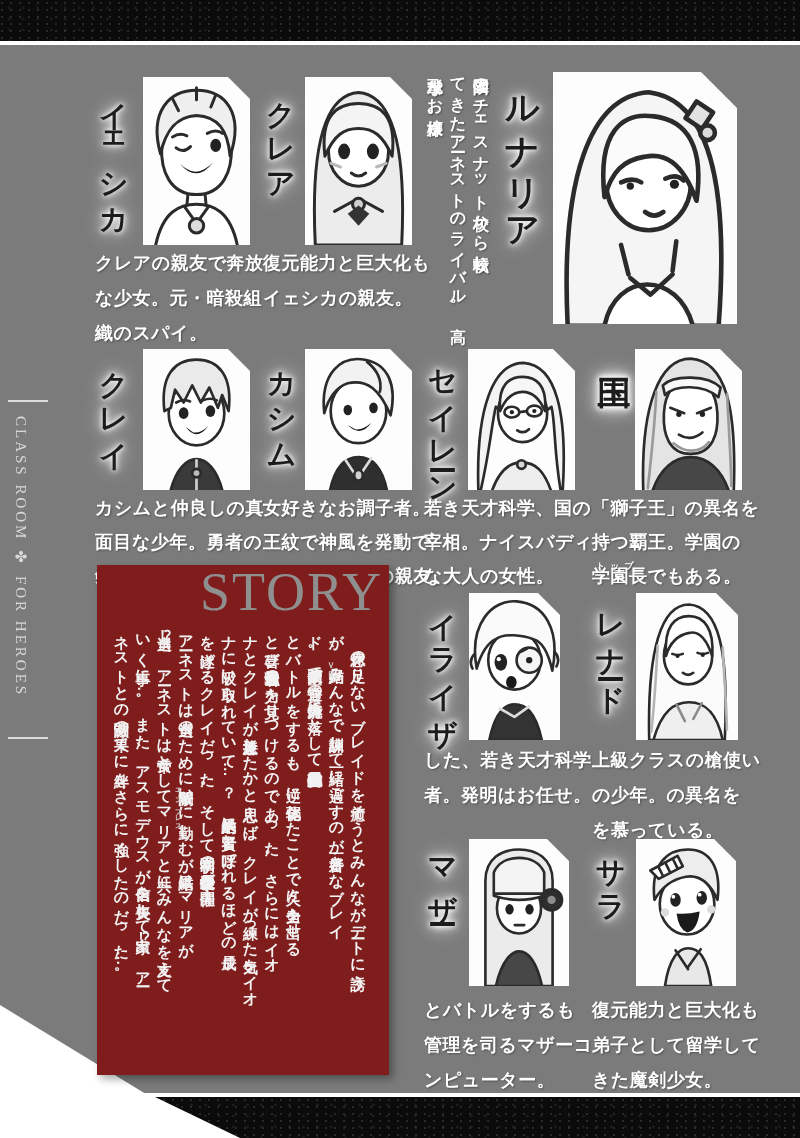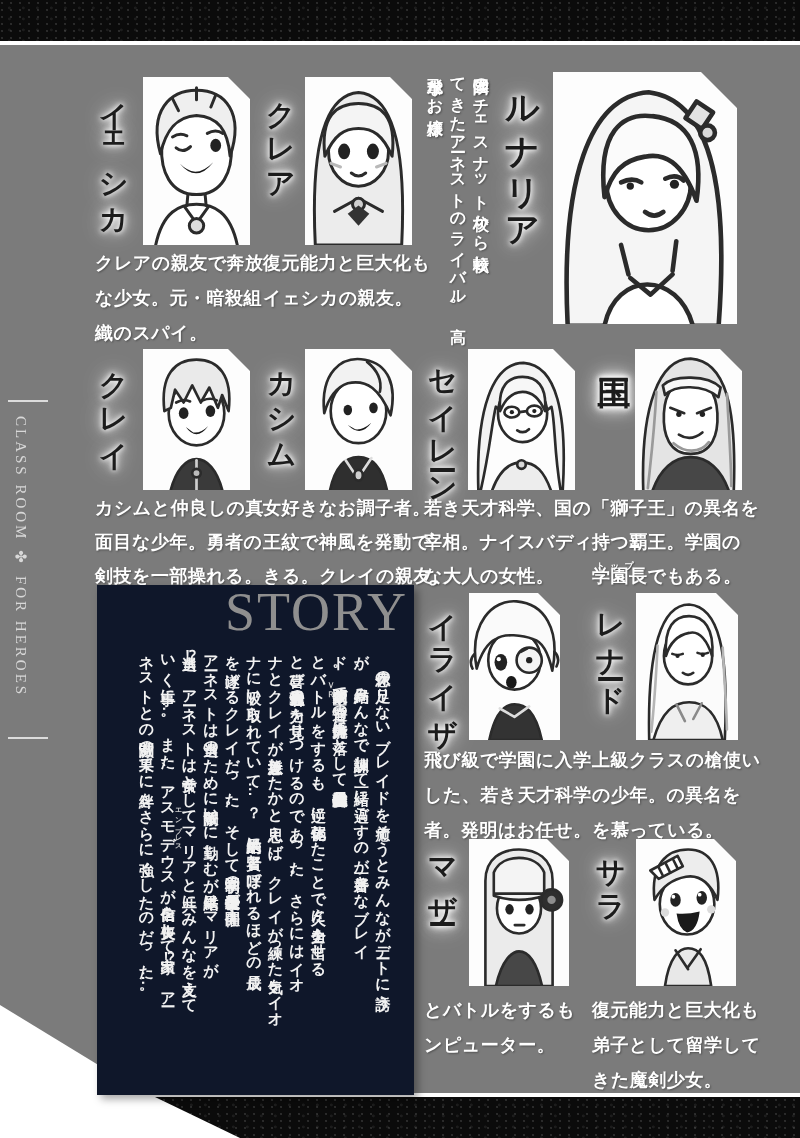--- a/index.html
+++ b/index.html
@@ -47,21 +47,21 @@
   .rubytop{position:absolute;font-size:9px;font-weight:bold;color:#fff;letter-spacing:5px;
         text-shadow:1px 1px 1px rgba(0,0,0,.4);}
 
   
   .vdesc{position:absolute;writing-mode:vertical-rl;text-orientation:mixed;
         color:#fff;font-size:16px;font-weight:bold;line-height:23px;letter-spacing:1px;
         text-shadow:1px 1px 2px rgba(0,0,0,.35);}
   .vdesc div{white-space:nowrap;}
 
   
-  .story{position:absolute;left:97px;top:585px;width:317px;height:510px;background:#0f172a;
+  .story{position:absolute;left:97px;top:565px;width:292px;height:510px;background:#7f1d1d;
         z-index:5;box-shadow:4px 4px 8px rgba(0,0,0,.35);}
   .story-title{position:absolute;top:-2px;right:6px;font-family:"Liberation Serif","DejaVu Serif",serif;
         font-size:54px;color:#8f8f8f;letter-spacing:2px;line-height:58px;}
   .story-cols{position:absolute;top:60px;right:20px;height:438px;
         writing-mode:vertical-rl;text-orientation:mixed;
         color:#f2f2f2;font-size:15px;font-weight:bold;line-height:21.5px;letter-spacing:0;}
   .story-cols div{white-space:nowrap;}
   .story-ruby{position:absolute;writing-mode:vertical-rl;text-orientation:upright;
         color:#cfcfcf;font-weight:bold;}
   .ruby-vr{left:227px;top:92px;font-size:8px;letter-spacing:1px;}
@@ -277,21 +277,20 @@
     <circle cx="35" cy="63" r="2" fill="#fff" stroke="none"></circle>
     <circle cx="64" cy="64" r="12" fill="#f5f5f5"></circle>
     <circle cx="64" cy="64" r="3" fill="#222" stroke="none"></circle>
     <path d="M56,56 l6,-3"></path>
     <ellipse cx="47" cy="85" rx="5" ry="6" fill="#1a1a1a" stroke="none"></ellipse>
     <path d="M36,110 L50,118 L64,108" stroke="#ddd"></path>
   </g>
     </svg>
 </div>
 <div class="desc" style="left:424px;top:743px;">
-  <div>飛び級で学園に入学</div>
   <div>した、若き天才科学</div>
   <div>者。発明はお任せ。</div>
 </div>
 
 <div class="vname" style="left:591px;top:593px;">レナード</div>
 <div class="portrait" style="left:636px;top:593px;width:102px;height:147px;">
   <svg viewBox="0 0 100 140" preserveAspectRatio="xMidYMin slice">
       <g class="ink" stroke-width="2">
     <path d="M14,140 C12,52 26,11 52,11 C80,13 90,54 86,140 Z" fill="#fbfbfb"></path>
     <path d="M22,50 C20,90 18,115 16,132 M84,52 C86,90 88,115 88,130" stroke="#b5b5b5"></path>
@@ -324,20 +323,21 @@
     <ellipse cx="60" cy="67" rx="4" ry="5" fill="#222" stroke="none"></ellipse>
     <path d="M46,82 L55,82"></path>
     <circle cx="81" cy="58" r="10" fill="#2e2e2e"></circle>
     <circle cx="81" cy="58" r="4" fill="#8d8d8d" stroke="none"></circle>
     <path d="M28,140 C34,114 44,107 50,107 C58,107 66,114 72,140 Z" fill="#474747"></path>
   </g>
     </svg>
 </div>
 <div class="desc" style="left:424px;top:993px;">
   <div>とバトルをするも</div>
+  <div>管理を司るマザーコ</div>
   <div>ンピューター。</div>
 </div>
 
 <div class="vname" style="left:591px;top:839px;">サラ</div>
 <div class="portrait" style="left:636px;top:839px;width:100px;height:147px;">
   <svg viewBox="0 0 100 140" preserveAspectRatio="xMidYMin slice">
       <g class="ink">
     <ellipse cx="51" cy="62" rx="26" ry="29" fill="#fff"></ellipse>
     <path d="M20,58 C16,24 32,10 52,10 C72,10 84,26 80,58 C72,40 62,34 50,36 C38,38 28,44 20,58 Z" fill="#ededed"></path>
     <path d="M16,30 L42,16 L47,26 L24,38 Z" fill="#fff"></path>

